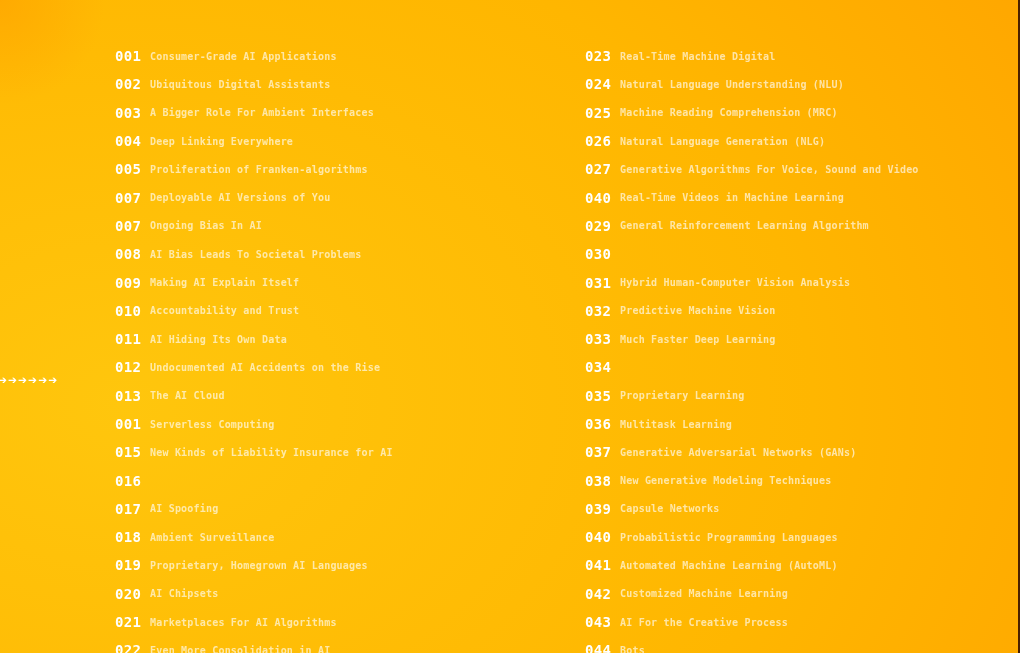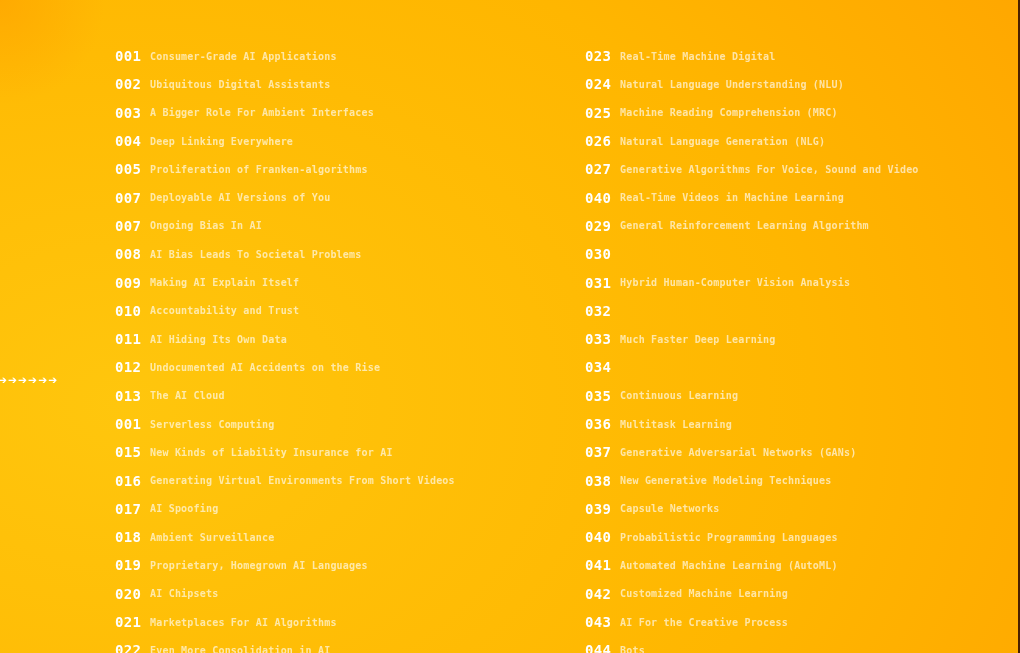--- a/index.html
+++ b/index.html
@@ -115,21 +115,20 @@
       <div class="row">
         <span class="num">001</span>
         <span class="title">Serverless Computing</span>
       </div>
       <div class="row">
         <span class="num">015</span>
         <span class="title">New Kinds of Liability Insurance for AI</span>
       </div>
       <div class="row">
         <span class="num">016</span>
-        <span class="title">Generating Virtual Environments From Short Videos</span>
       </div>
       <div class="row">
         <span class="num">017</span>
         <span class="title">AI Spoofing</span>
       </div>
       <div class="row">
         <span class="num">018</span>
         <span class="title">Ambient Surveillance</span>
       </div>
       <div class="row">
@@ -180,31 +179,32 @@
       </div>
       <div class="row">
         <span class="num">030</span>
       </div>
       <div class="row">
         <span class="num">031</span>
         <span class="title">Hybrid Human-Computer Vision Analysis</span>
       </div>
       <div class="row">
         <span class="num">032</span>
+        <span class="title">Predictive Machine Vision</span>
       </div>
       <div class="row">
         <span class="num">033</span>
         <span class="title">Much Faster Deep Learning</span>
       </div>
       <div class="row">
         <span class="num">034</span>
       </div>
       <div class="row">
         <span class="num">035</span>
-        <span class="title">Continuous Learning</span>
+        <span class="title">Proprietary Learning</span>
       </div>
       <div class="row">
         <span class="num">036</span>
         <span class="title">Multitask Learning</span>
       </div>
       <div class="row">
         <span class="num">037</span>
         <span class="title">Generative Adversarial Networks (GANs)</span>
       </div>
       <div class="row">

